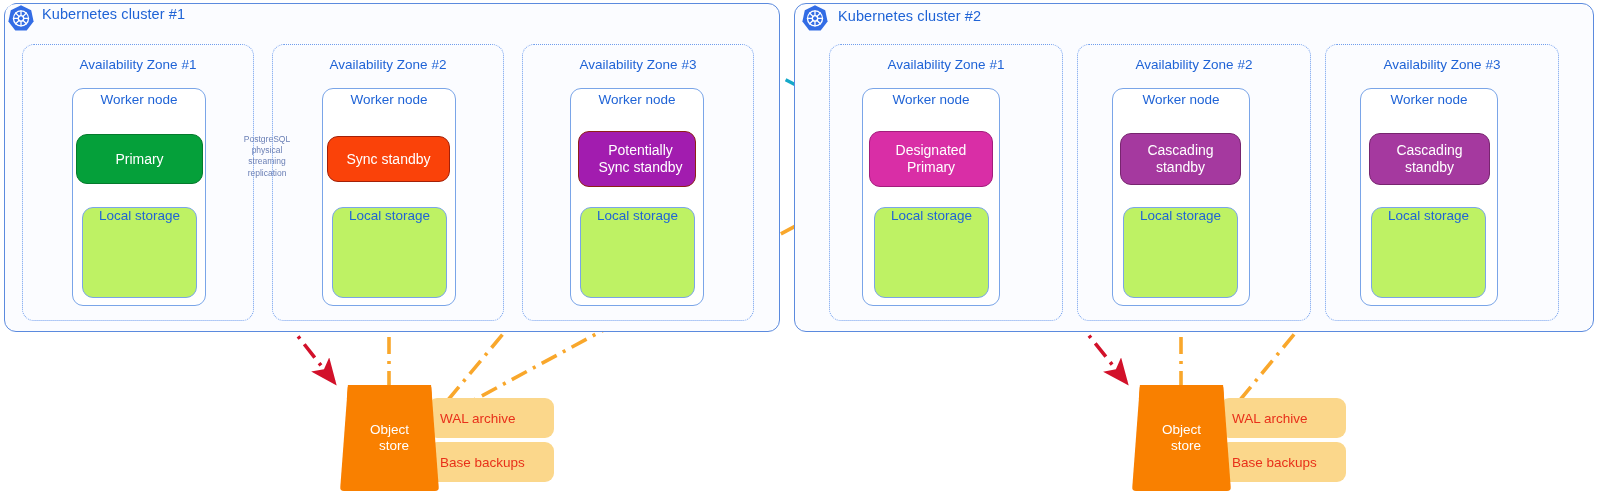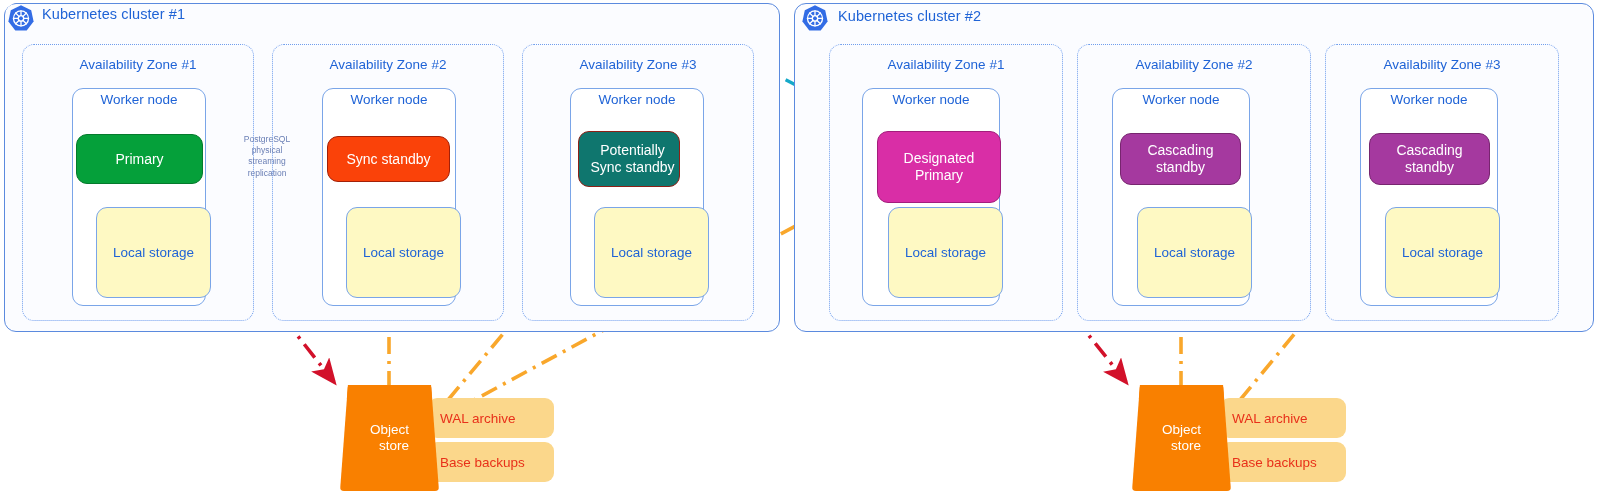--- a/index.html
+++ b/index.html
@@ -63,23 +63,23 @@
     top:3px;
     color:#1f63d6;
     font-size:13.5px;
     white-space:nowrap;
   }
   
   .storage{
     position:absolute;
     border:1.3px solid #7aa5e8;
     border-radius:11px;
-    background:#fef9c3;
-    box-sizing:border-box;
-    display:flex;align-items:center;justify-content:center;margin-left:14px;
+    background:#bef264;
+    box-sizing:border-box;
+    display:flex;justify-content:center;
   }
   .storage span{color:#1f63d6;font-size:13.5px;white-space:nowrap;}
   
   .pill{
     position:absolute;
     border-radius:11px;
     box-sizing:border-box;
     display:flex;align-items:center;justify-content:center;
     text-align:center;
     color:#ffffff;
@@ -223,21 +223,21 @@
   <div class="storage" style="left:332px;top:207px;width:115px;height:91px;">
     <span>Local storage</span>
   </div>
 
   <div class="az" style="left:522px;top:44px;width:232px;height:277px;">
     <div class="az-title">Availability Zone #3</div>
   </div>
   <div class="worker" style="left:570px;top:88px;width:134px;height:218px;">
     <div class="worker-title">Worker node</div>
   </div>
-  <div class="pill" style="left:578px;top:131px;width:102px;height:56px;background:#0f766e;border:1.6px solid #8e2016;padding-left:7px;">
+  <div class="pill" style="left:578px;top:131px;width:118px;height:56px;background:#a21caf;border:1.6px solid #8e2016;padding-left:7px;">
     <span>Potentially
 Sync standby</span>
   </div>
   <div class="storage" style="left:580px;top:207px;width:115px;height:91px;">
     <span>Local storage</span>
   </div>
 
   <div class="tag" style="left:428px;top:398px;width:114px;height:40px;">
     <span>WAL archive</span>
   </div>
@@ -268,21 +268,21 @@
     </g>
   </svg>
   <div class="cluster-title" style="left:838px;top:8px;">Kubernetes cluster #2</div>
 
   <div class="az" style="left:829px;top:44px;width:234px;height:277px;">
     <div class="az-title">Availability Zone #1</div>
   </div>
   <div class="worker" style="left:862px;top:88px;width:138px;height:218px;">
     <div class="worker-title">Worker node</div>
   </div>
-  <div class="pill" style="left:869px;top:131px;width:124px;height:72px;background:#d92ea6;border:1.6px solid #a31d7c;margin-left:8px;">
+  <div class="pill" style="left:869px;top:131px;width:124px;height:56px;background:#d92ea6;border:1.6px solid #a31d7c;">
     <span>Designated
 Primary</span>
   </div>
   <div class="storage" style="left:874px;top:207px;width:115px;height:91px;">
     <span>Local storage</span>
   </div>
 
   <div class="az" style="left:1077px;top:44px;width:234px;height:277px;">
     <div class="az-title">Availability Zone #2</div>
   </div>

